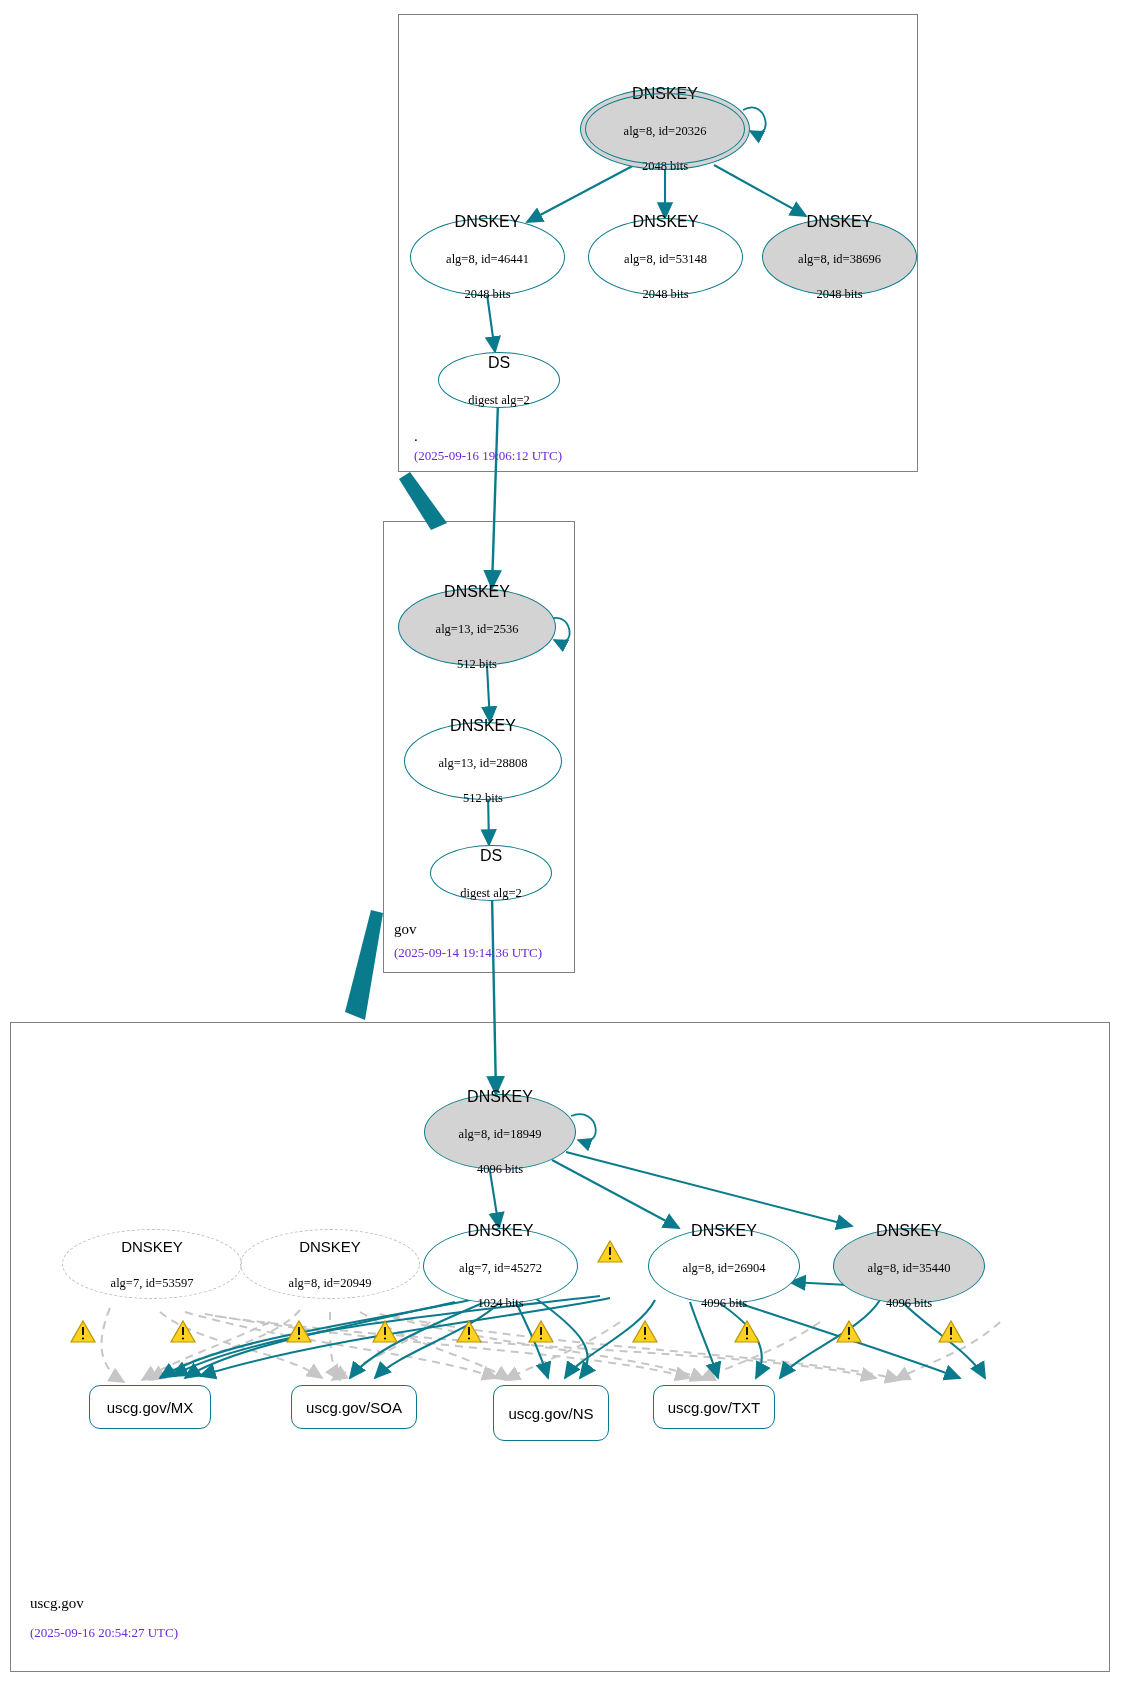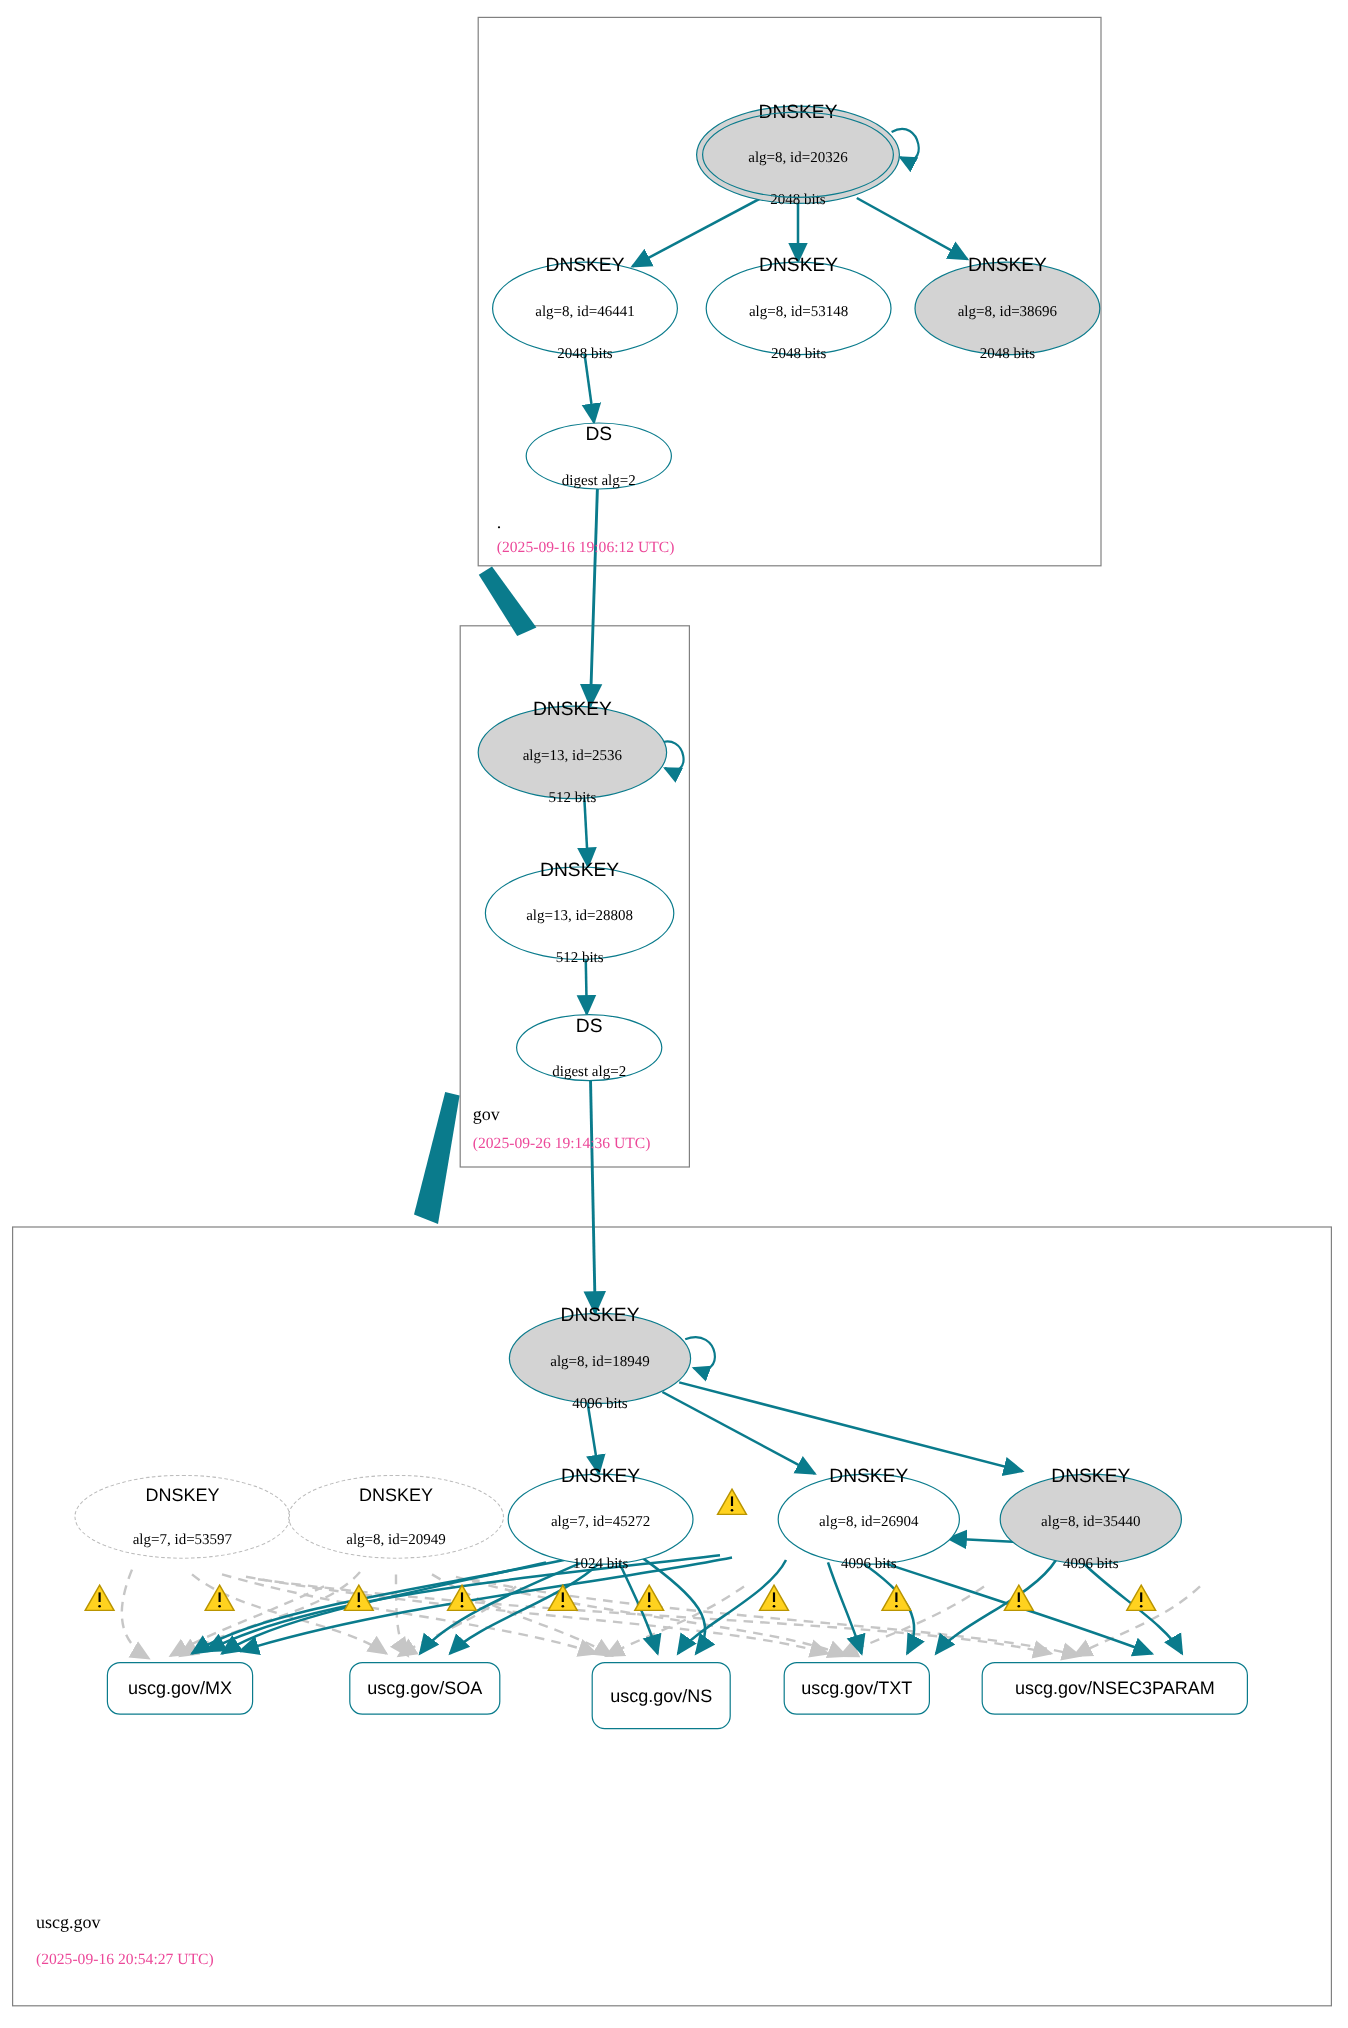--- a/index.html
+++ b/index.html
@@ -2,21 +2,21 @@
 <html><head>
 <meta charset="utf-8">
 <style>
   html,body{margin:0;padding:0;background:#ffffff;}
   body{width:1123px;height:1690px;position:relative;
        font-family:"Liberation Sans", sans-serif;color:#000;}
   #stage{position:absolute;left:0;top:0;width:1123px;height:1690px;}
   svg.layer{position:absolute;left:0;top:0;width:1123px;height:1690px;}
   .zonebox{position:absolute;border:1px solid #808080;background:transparent;box-sizing:border-box;}
   .zonelabel{position:absolute;font-family:"Liberation Serif", serif;font-size:15px;color:#000;white-space:nowrap;}
-  .zonetime{position:absolute;font-family:"Liberation Serif", serif;font-size:13px;color:#ec4899;white-space:nowrap;}
+  .zonetime{position:absolute;font-family:"Liberation Serif", serif;font-size:13px;color:#6d28d9;white-space:nowrap;}
   .node{position:absolute;display:flex;flex-direction:column;align-items:center;justify-content:center;text-align:center;box-sizing:border-box;}
   .ell{border-radius:50%;}
   .ell-solid{border:1.6px solid #0a7b8c;background:#ffffff;}
   .ell-sep{border:1.6px solid #0a7b8c;background:#d3d3d3;}
   .ell-dashed{border:1.6px dashed #bdbdbd;background:transparent;}
   .ell-dbl{border:1.6px solid #0a7b8c;background:#d3d3d3;}
   .ell-dbl::before{content:"";position:absolute;left:4px;top:4px;right:4px;bottom:4px;border:1.6px solid #0a7b8c;border-radius:50%;}
   .t1{font-family:"Liberation Sans", sans-serif;font-size:16px;line-height:18px;}
   .t1s{font-family:"Liberation Sans", sans-serif;font-size:15px;line-height:17px;}
   .t2{font-family:"Liberation Serif", serif;font-size:12.5px;line-height:14px;margin-top:21px;}
@@ -159,21 +159,21 @@
     <div class="t2">alg=13, id=28808</div>
     <div class="t2">512 bits</div>
   </div>
 
   <div class="node ell ell-solid" style="left:430px;top:845px;width:122px;height:56px;">
     <div class="t1">DS</div>
     <div class="t2">digest alg=2</div>
   </div>
 
   <div class="zonelabel" style="left:394px;top:921px;">gov</div>
-  <div class="zonetime" style="left:394px;top:945px;">(2025-09-26 19:14:36 UTC)</div>
+  <div class="zonetime" style="left:394px;top:945px;">(2025-09-14 19:14:36 UTC)</div>
 
   <div class="node ell ell-sep" style="left:424px;top:1094px;width:152px;height:76px;">
     <div class="t1">DNSKEY</div>
     <div class="t2">alg=8, id=18949</div>
     <div class="t2">4096 bits</div>
   </div>
 
   <div class="node ell ell-dashed" style="left:62px;top:1229px;width:180px;height:70px;">
     <div class="t1s">DNSKEY</div>
     <div class="t2">alg=7, id=53597</div>
@@ -267,20 +267,17 @@
   </div>
   <div class="rrset" style="left:291px;top:1385px;width:126px;height:44px;">
     <span>uscg.gov/SOA</span>
   </div>
   <div class="rrset" style="left:493px;top:1385px;width:116px;height:56px;">
     <span>uscg.gov/NS</span>
   </div>
   <div class="rrset" style="left:653px;top:1385px;width:122px;height:44px;">
     <span>uscg.gov/TXT</span>
   </div>
-  <div class="rrset" style="left:818px;top:1385px;width:222px;height:44px;">
-    <span>uscg.gov/NSEC3PARAM</span>
-  </div>
 
   <div class="zonelabel" style="left:30px;top:1595px;text-align:center;">uscg.gov</div>
   <div class="zonetime" style="left:30px;top:1625px;">(2025-09-16 20:54:27 UTC)</div>
 
 </div>
 
 </body></html>

